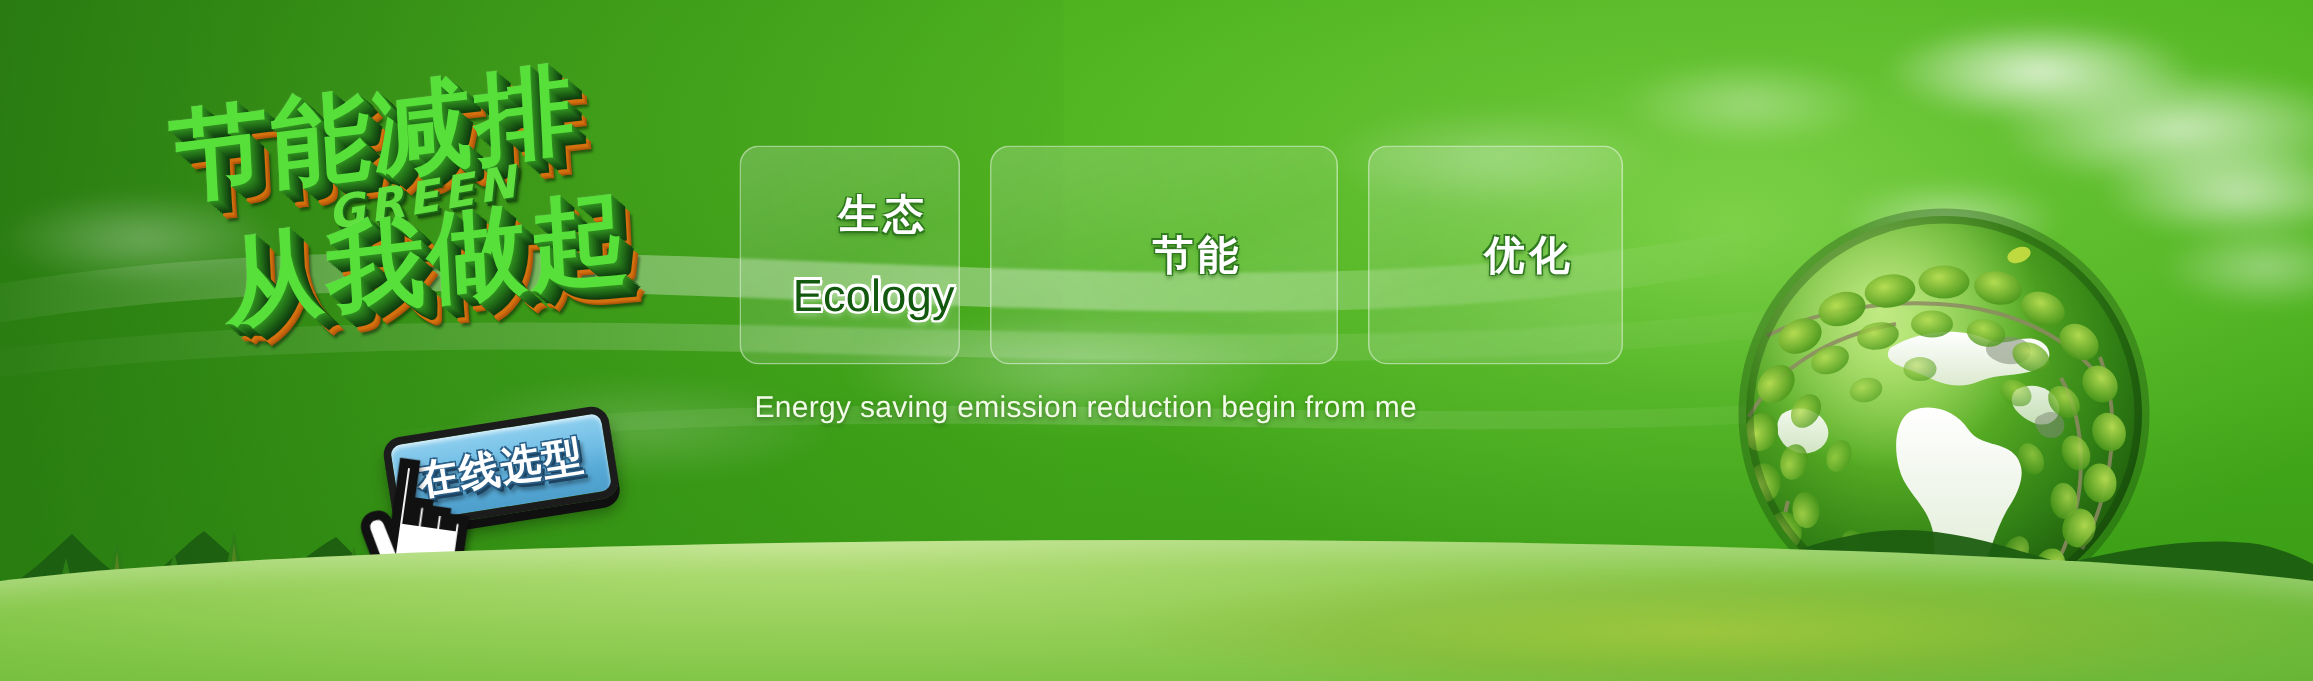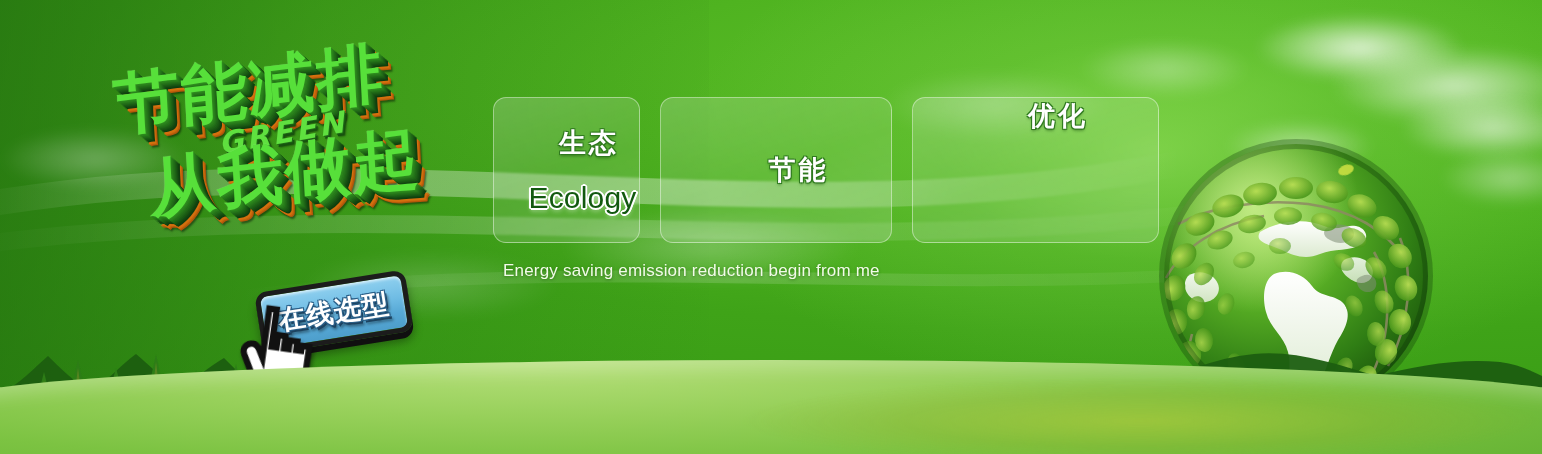--- a/index.html
+++ b/index.html
@@ -141,21 +141,21 @@
     position:relative;
     width:147px; height:146px;
     border-radius:13px;
     background:linear-gradient(160deg, rgba(255,255,255,.20) 0%, rgba(255,255,255,.10) 50%, rgba(255,255,255,.15) 100%);
     border:1px solid rgba(255,255,255,.42);
     display:flex; flex-direction:column; align-items:center; justify-content:center;
     gap:20px;
     backdrop-filter:blur(1px);
   }
   .card.wide{ width:232px;gap:26px; }
-  .card.wide2{ width:247px;justify-content:space-between; }
+  .card.wide2{ width:170px; }
 
   .card-cn{
     font-family:"DejaVu Sans","Liberation Sans",sans-serif;
     font-size:27px; font-weight:bold; color:#ffffff; letter-spacing:3px;
     text-shadow:
       -1px -1px 0 #2f7a1f, 1px -1px 0 #2f7a1f, -1px 1px 0 #2f7a1f, 1px 1px 0 #2f7a1f,
       0 2px 3px rgba(20,70,10,.55);
     margin-left: 45px;
   }
   .card-en{
@@ -167,21 +167,21 @@
       -1.8px 0 0 #ffffff, 1.8px 0 0 #ffffff, 0 -1.8px 0 #ffffff, 0 1.8px 0 #ffffff,
       0 3px 4px rgba(255,255,255,.5);
     white-space:nowrap;
     padding-left:32px;
   }
 
   
   .tagline{
     position:absolute; left:503px; top:261px;
     font-family:"Liberation Sans","DejaVu Sans",sans-serif;
-    font-size:17px; color:#f2fbe8; letter-spacing:.2px;
+    font-size:20px; color:#f2fbe8; letter-spacing:.2px;
     text-shadow:0 1px 3px rgba(25,80,10,.55);
     white-space:nowrap;
   }
 
   
   .globe-wrap{
     position:absolute; left:1148px; top:128px;
     width:296px; height:300px;
   }
   .globe-shadow{

